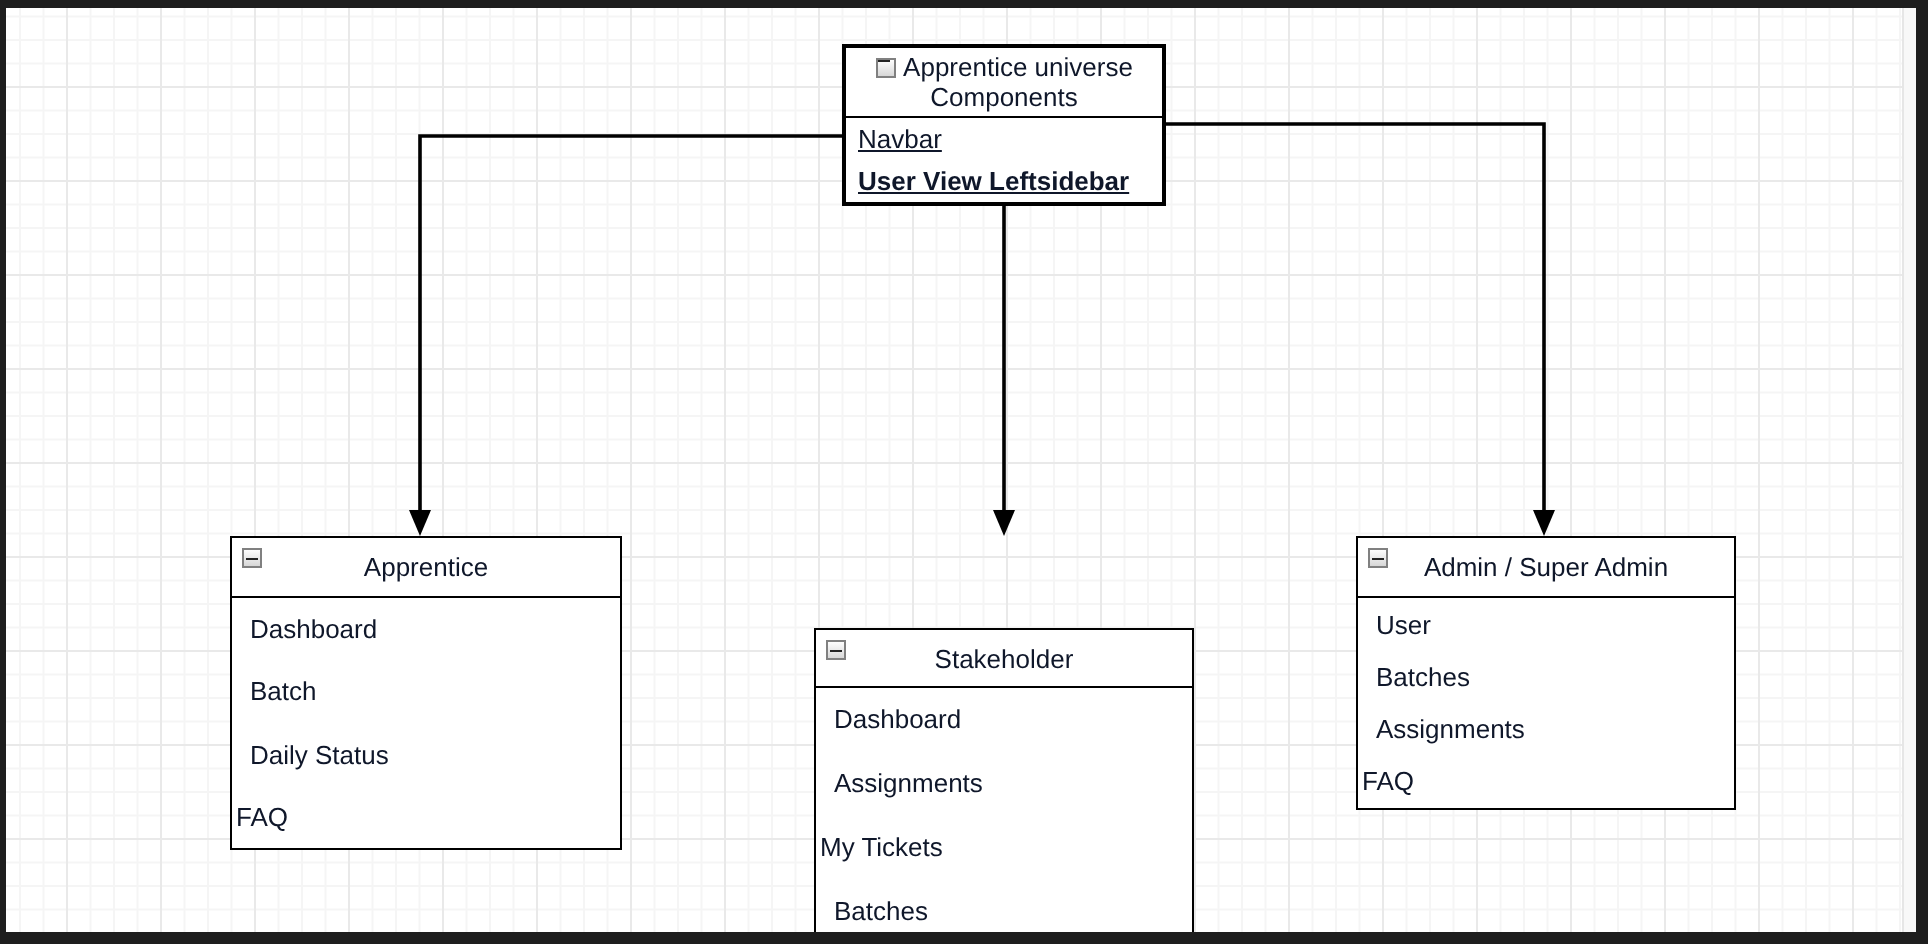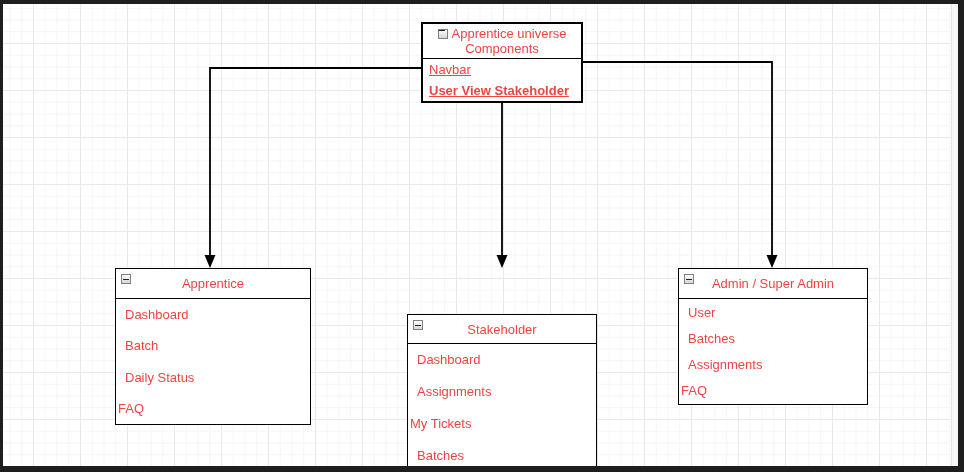--- a/index.html
+++ b/index.html
@@ -21,21 +21,21 @@
   .frame-left{left:0; top:0; width:3px; height:472px;}
   .frame-right{right:0; top:0; width:6px; height:472px;}
   .frame-bottom{left:0; bottom:0; width:964px; height:6px;}
   .scroll-strip{position:absolute; right:6px; top:4px; width:6px; height:462px;
     background:#f8f8f8; border-left:1px solid #e6e6e6; z-index:25;}
 
   .connectors{position:absolute; left:0; top:0; z-index:5;}
 
   .node{
     position:absolute; background:#ffffff; border:1.5px solid #000000;
-    box-sizing:border-box; color:#ef4444; font-size:13px; z-index:10;
+    box-sizing:border-box; color:#0f172a; font-size:13px; z-index:10;
     display:flex; flex-direction:column;
   }
   .node-header{
     border-bottom:1.4px solid #000; position:relative;
     display:flex; align-items:center; justify-content:center;
     flex:none; text-align:center;
   }
   .node-title{white-space:nowrap;}
   .collapse-btn{
     width:10px; height:10px; border:1px solid #808080; box-sizing:border-box;
@@ -86,21 +86,21 @@
       <polygon points="766.5,255 777.5,255 772,268"></polygon>
     </g>
   </svg>
 
   <div class="node node-root">
     <div class="node-header">
       <span class="collapse-btn"></span><span class="node-title">Apprentice universe Components</span>
     </div>
     <div class="items">
       <div class="item">Navbar</div>
-      <div class="item bold">User View Stakeholder</div>
+      <div class="item bold">User View Leftsidebar</div>
     </div>
   </div>
 
   <div class="node node-apprentice">
     <div class="node-header">
       <span class="collapse-btn hdr-icon-abs"></span>
       <span class="node-title">Apprentice</span>
     </div>
     <div class="items">
       <div class="item">Dashboard</div>

